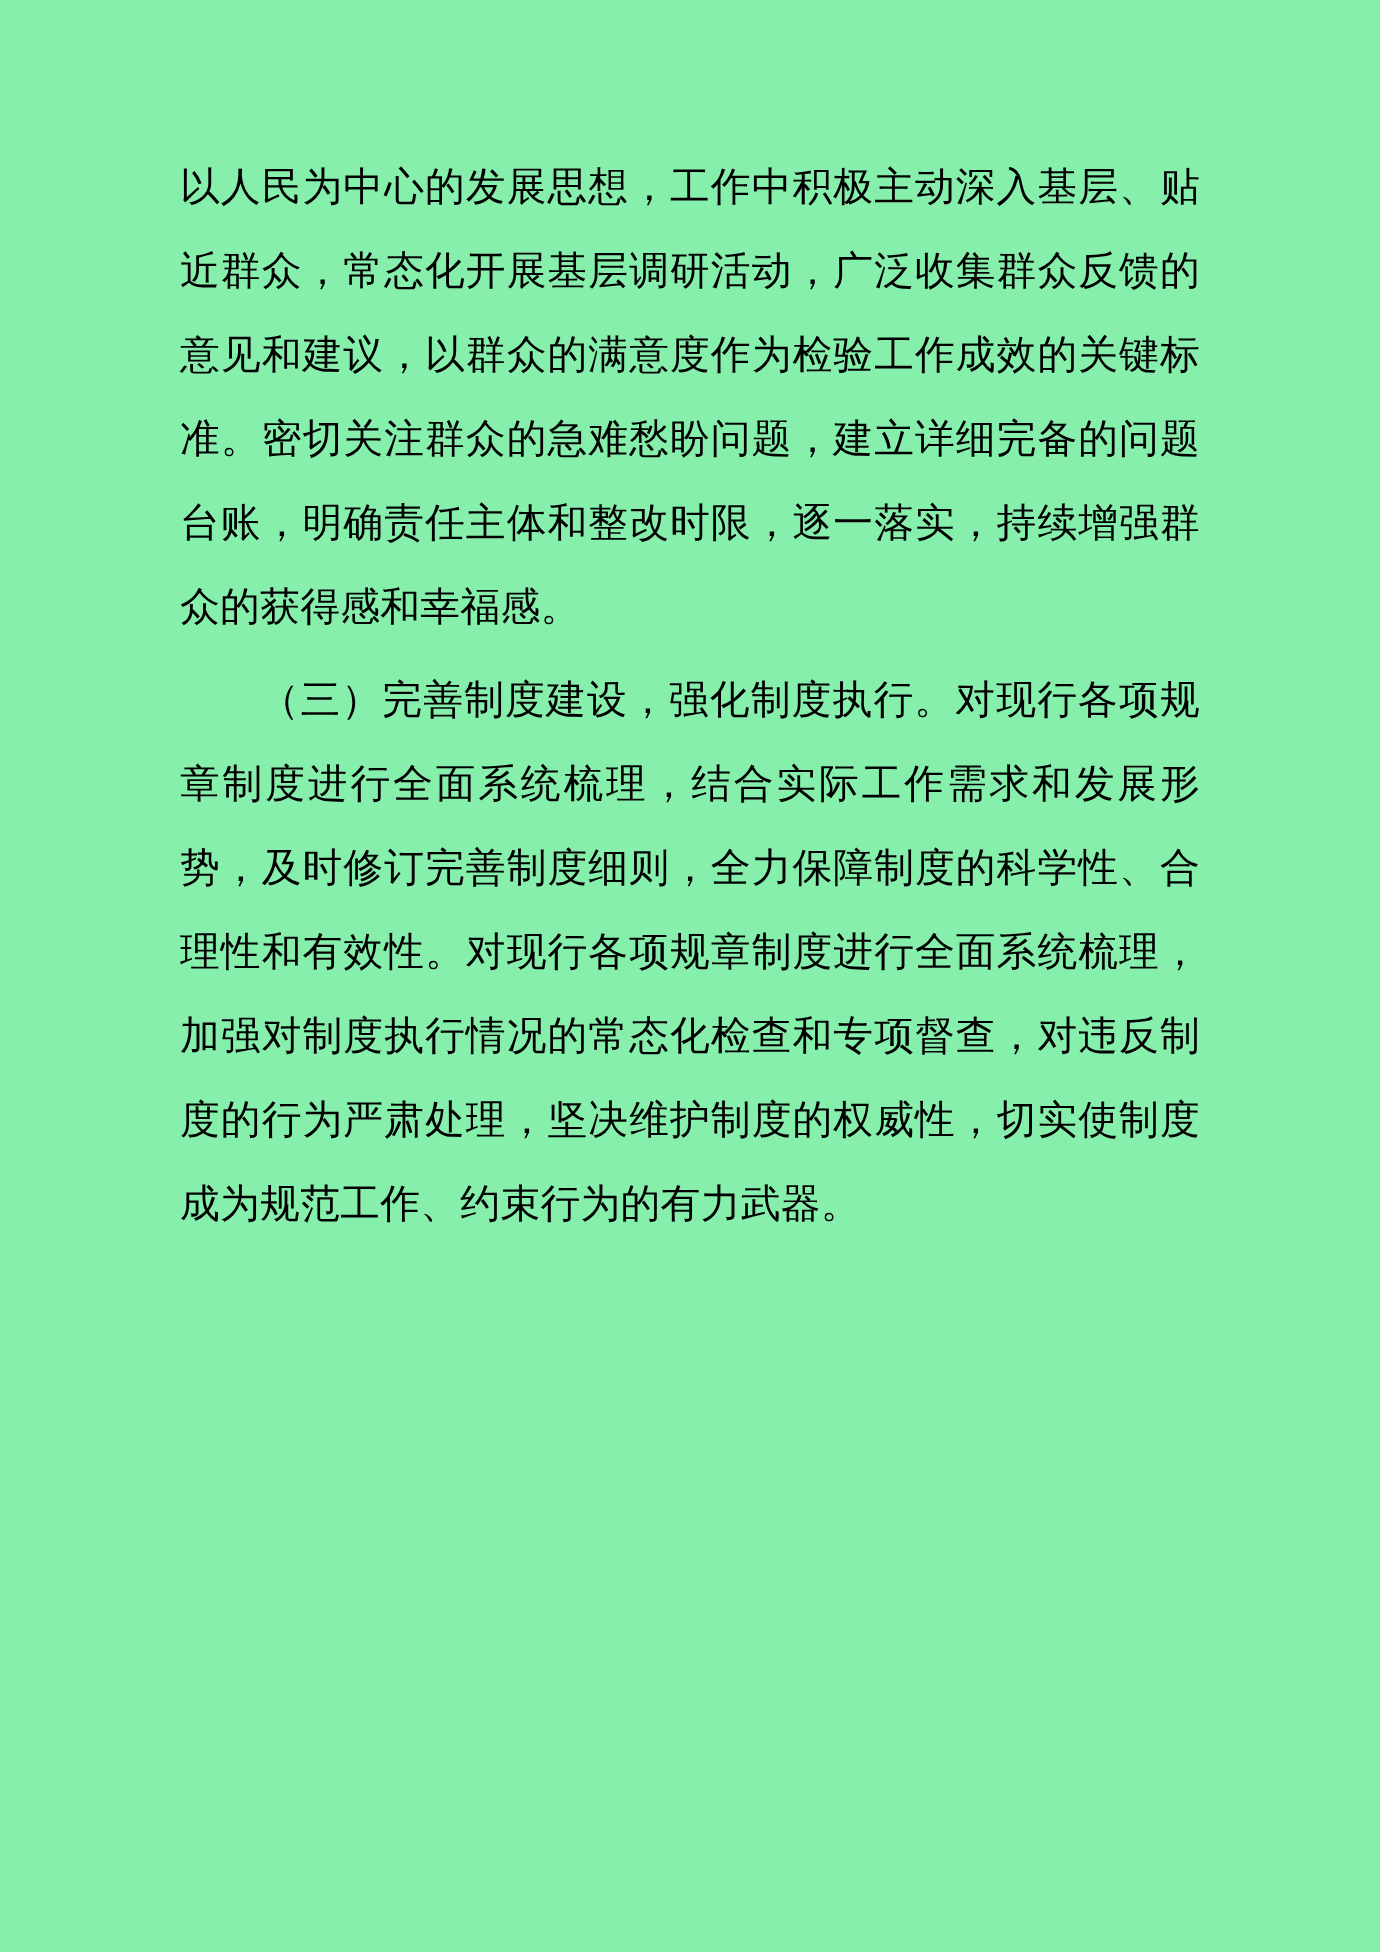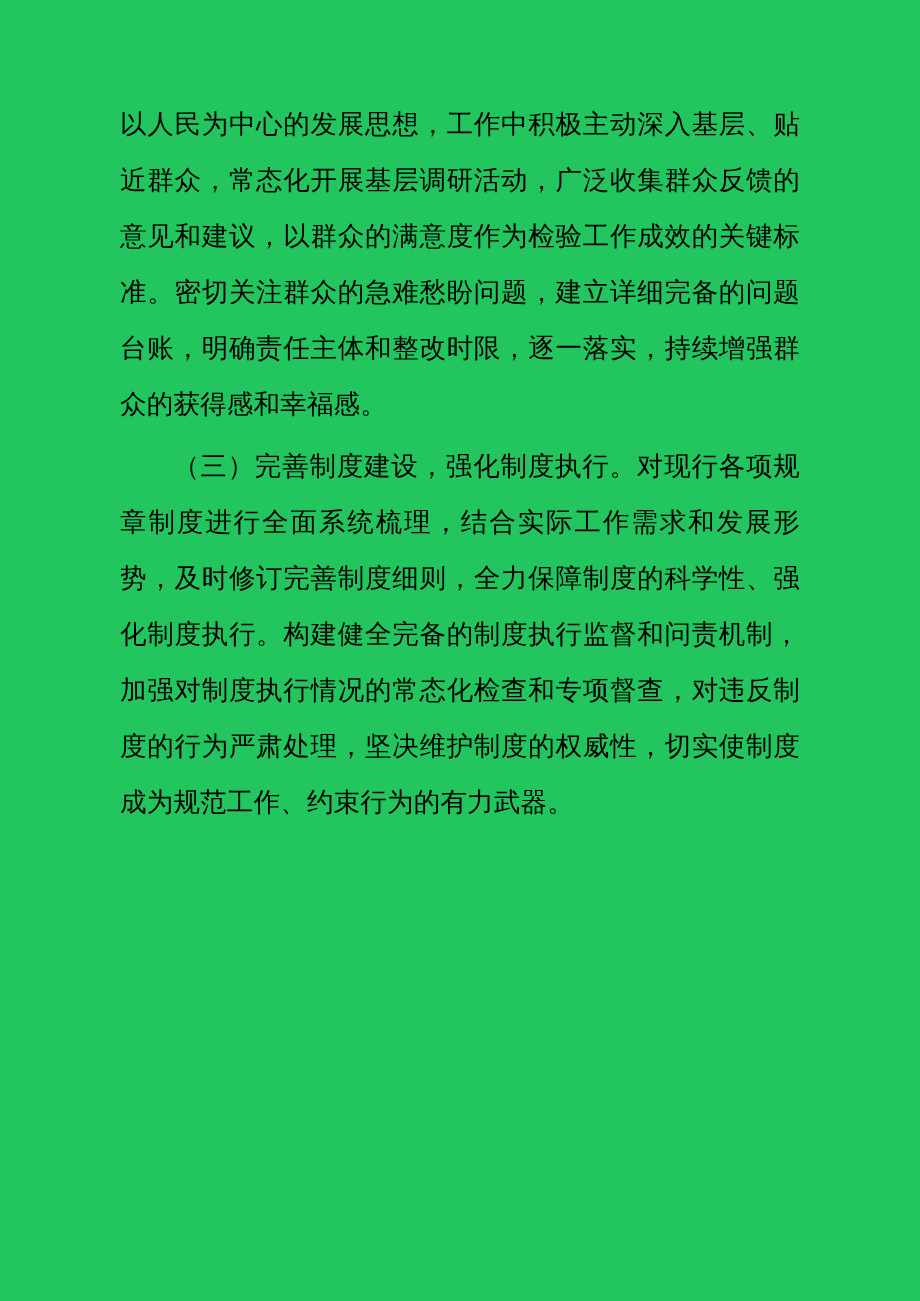--- a/index.html
+++ b/index.html
@@ -12,21 +12,21 @@
     height: 1301px;
     font-family: "Liberation Serif", "DejaVu Serif", serif;
     color: #000000;
     overflow: hidden;
   }
   .page {
     box-sizing: border-box;
     width: 920px;
     height: 1301px;
     padding: 96px 120px 60px 120px;
-    background: #22c55e;
+    background: #86efac;
   }
   .doc-body {
     font-size: 26.5px;
     line-height: 56px;
     text-align: justify;
     text-justify: inter-ideograph;
     letter-spacing: 0.2px;
   }
   .para {
     margin: 0 0 2px 0;
@@ -38,15 +38,15 @@
   .para + .para {
     margin-top: 6px;
   }
 </style>
 </head>
 <body>
 
 <div class="page">
   <div class="doc-body">
     <p class="para">以人民为中心的发展思想，工作中积极主动深入基层、贴近群众，常态化开展基层调研活动，广泛收集群众反馈的意见和建议，以群众的满意度作为检验工作成效的关键标准。密切关注群众的急难愁盼问题，建立详细完备的问题台账，明确责任主体和整改时限，逐一落实，持续增强群众的获得感和幸福感。</p>
-    <p class="para indent">（三）完善制度建设，强化制度执行。对现行各项规章制度进行全面系统梳理，结合实际工作需求和发展形势，及时修订完善制度细则，全力保障制度的科学性、强化制度执行。构建健全完备的制度执行监督和问责机制，加强对制度执行情况的常态化检查和专项督查，对违反制度的行为严肃处理，坚决维护制度的权威性，切实使制度成为规范工作、约束行为的有力武器。</p>
+    <p class="para indent">（三）完善制度建设，强化制度执行。对现行各项规章制度进行全面系统梳理，结合实际工作需求和发展形势，及时修订完善制度细则，全力保障制度的科学性、合理性和有效性。对现行各项规章制度进行全面系统梳理，加强对制度执行情况的常态化检查和专项督查，对违反制度的行为严肃处理，坚决维护制度的权威性，切实使制度成为规范工作、约束行为的有力武器。</p>
   </div>
 </div>
 
 </body></html>

